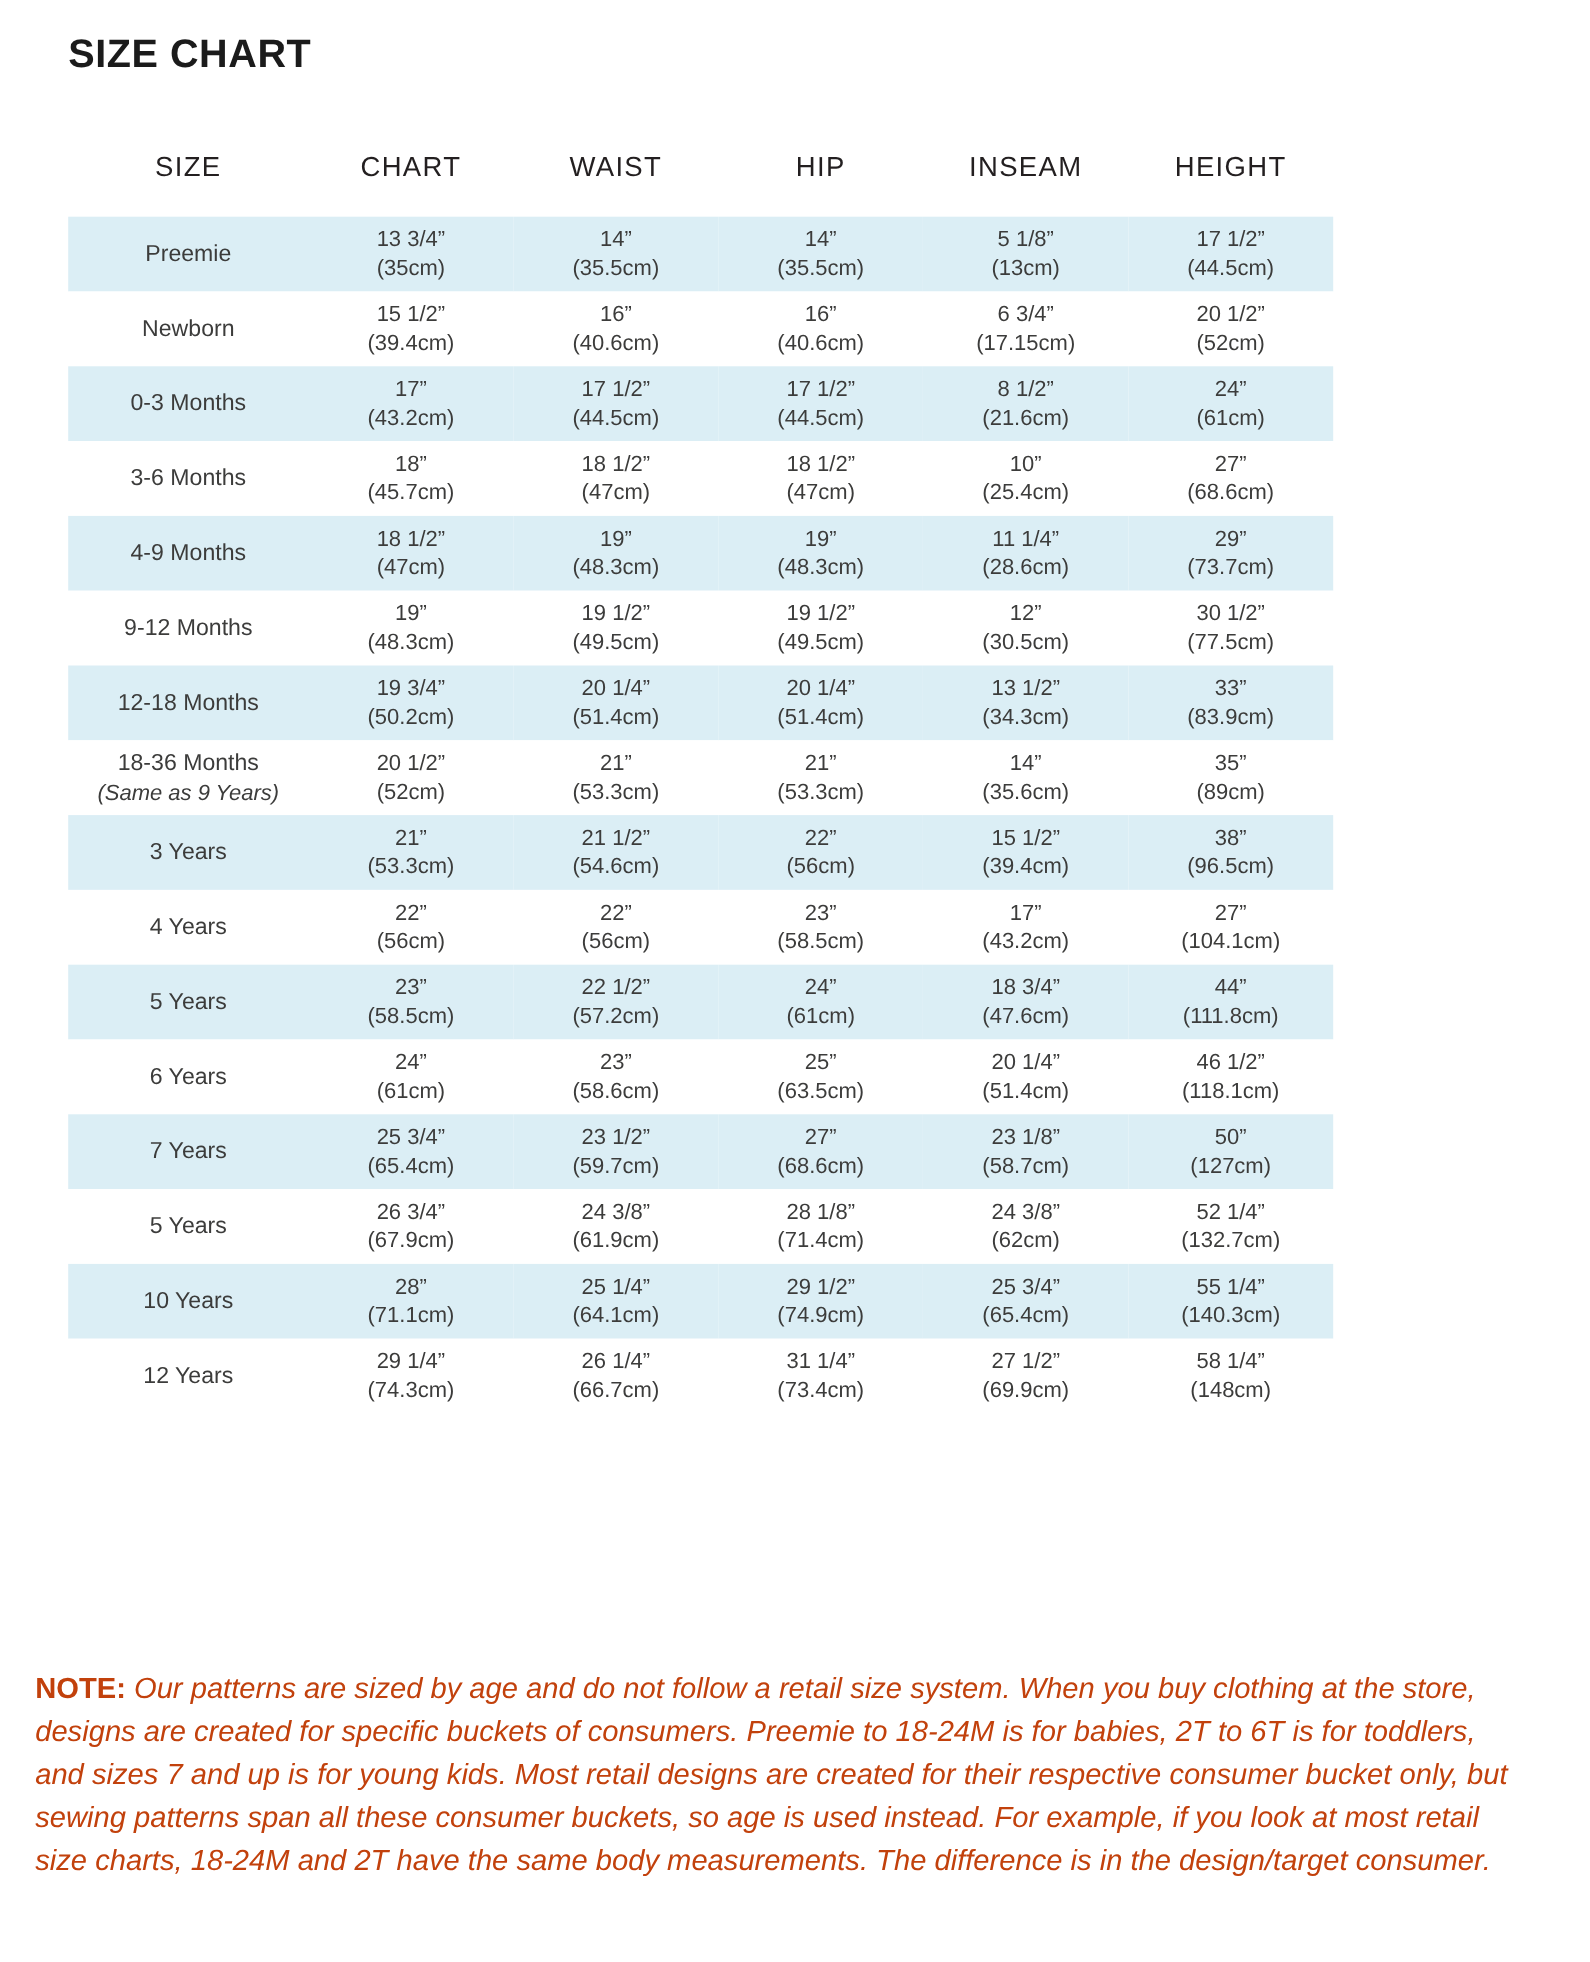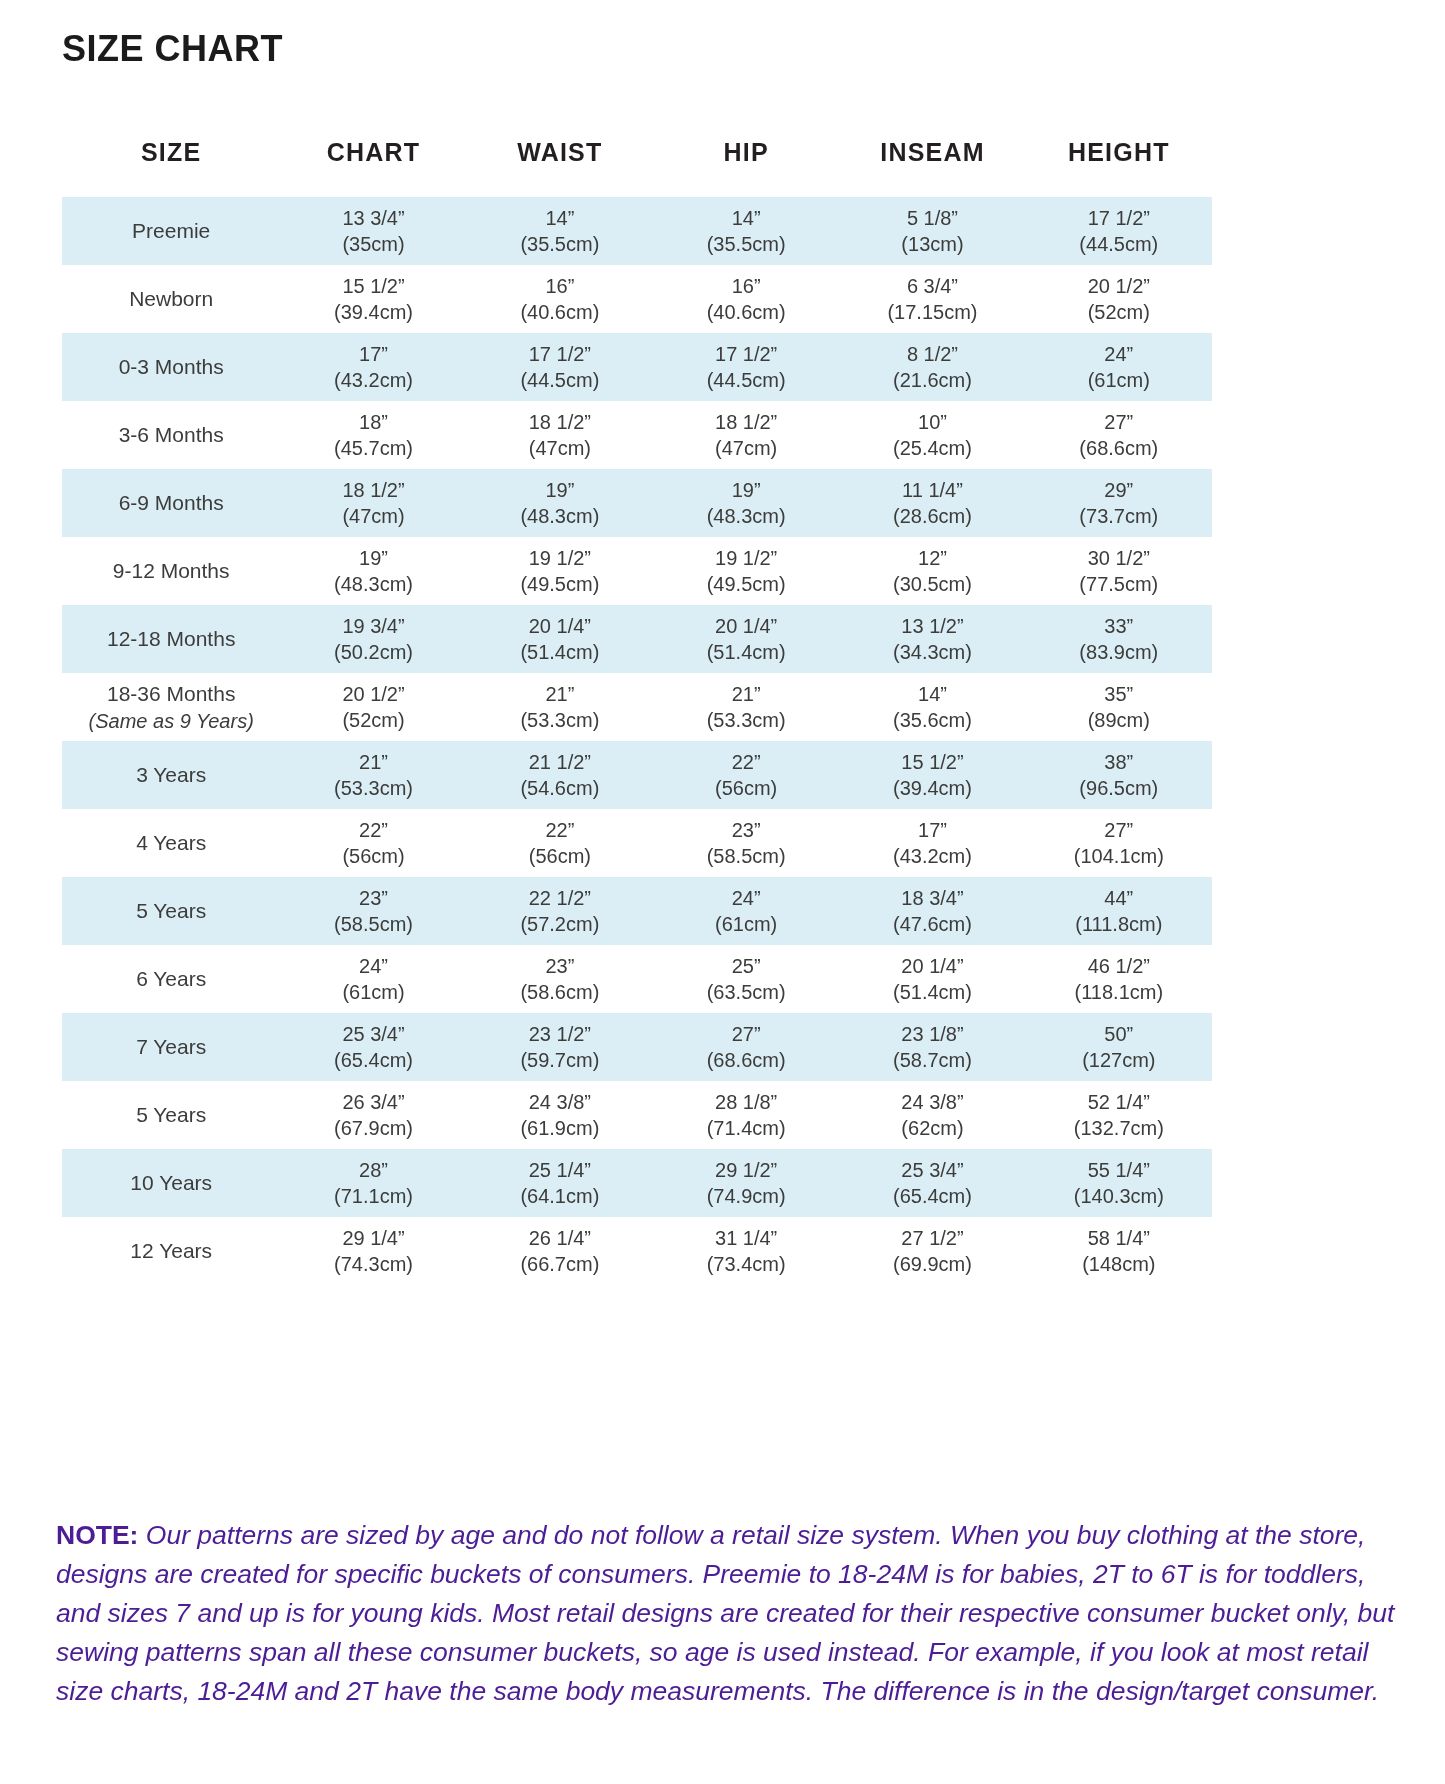--- a/index.html
+++ b/index.html
@@ -39,21 +39,21 @@
   }
   table.size-table {
     border-collapse: collapse;
     width: 1150px;
     table-layout: fixed;
   }
   table.size-table col.c-size   { width: 218px; }
   table.size-table col.c-data   { width: 186px; }
   thead th {
     font-size: 25px;
-    font-weight: bold;
+    font-weight: normal;
     letter-spacing: 1.2px;
     color: #231f20;
     padding: 0 0 30px 0;
     text-align: center;
     vertical-align: bottom;
     font-family: "Liberation Sans", sans-serif;
     margin-top: 32px;
   }
   tbody tr.row-alt td {
     background: #dbeef5;
@@ -82,27 +82,27 @@
     color: #3c3c3b;
   }
   .meas {
     display: block;
   }
   .meas .imperial { display: block; }
   .meas .metric { display: block; }
 
   .note {
     position: absolute;
-    left: 56px;
+    left: 32px;
     top: 1516px;
     width: 1345px;
     font-size: 26.5px;
     line-height: 1.47;
     font-style: italic;
-    color: #4c1d95;
+    color: #c2410c;
     font-family: "Liberation Sans", sans-serif;
     text-align: left;
   }
   .note .note-label {
     font-weight: bold;
     font-style: normal;
   }
 </style>
 </head>
 <body>
@@ -258,21 +258,21 @@
               </span>
             </td>
             <td>
               <span class="meas">
                 <span class="imperial">27”</span>
                 <span class="metric">(68.6cm)</span>
               </span>
             </td>
           </tr>
           <tr class="row-alt">
-            <td class="size-cell"><span>6-9 Months</span></td>
+            <td class="size-cell"><span>4-9 Months</span></td>
             <td>
               <span class="meas">
                 <span class="imperial">18 1/2”</span>
                 <span class="metric">(47cm)</span>
               </span>
             </td>
             <td>
               <span class="meas">
                 <span class="imperial">19”</span>
                 <span class="metric">(48.3cm)</span>

